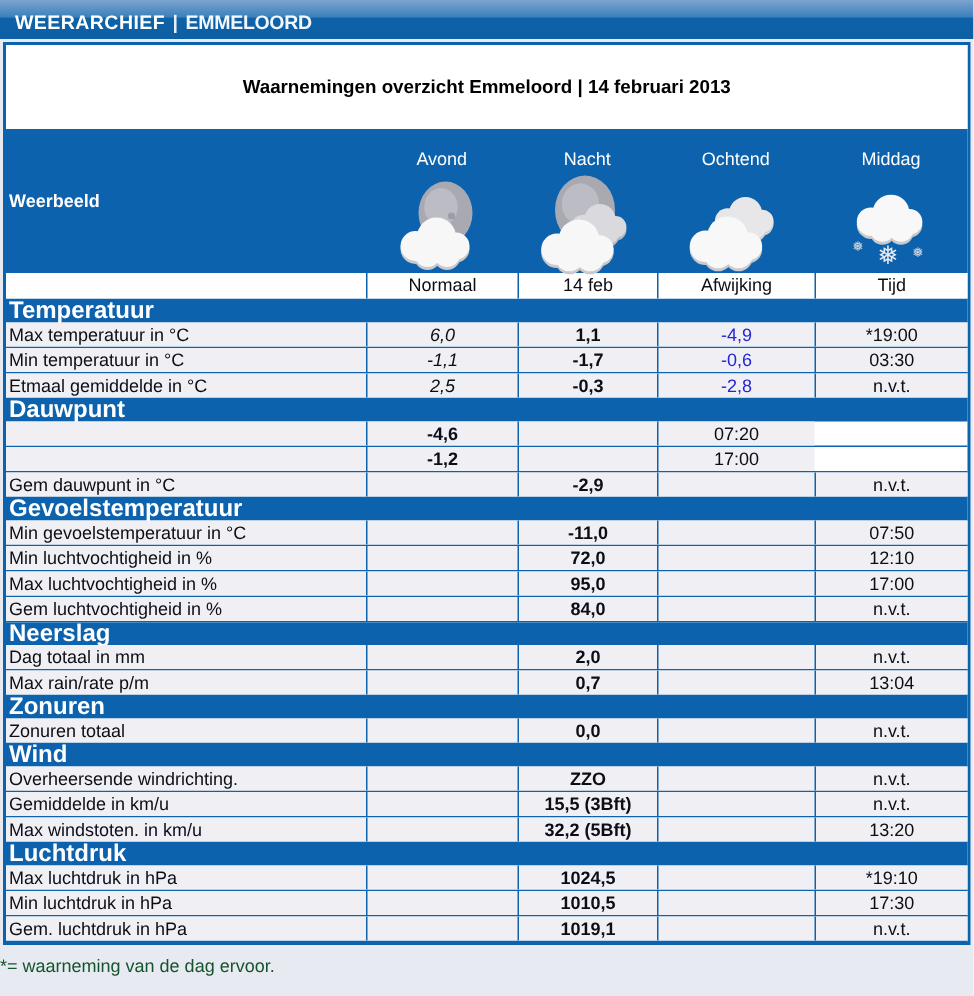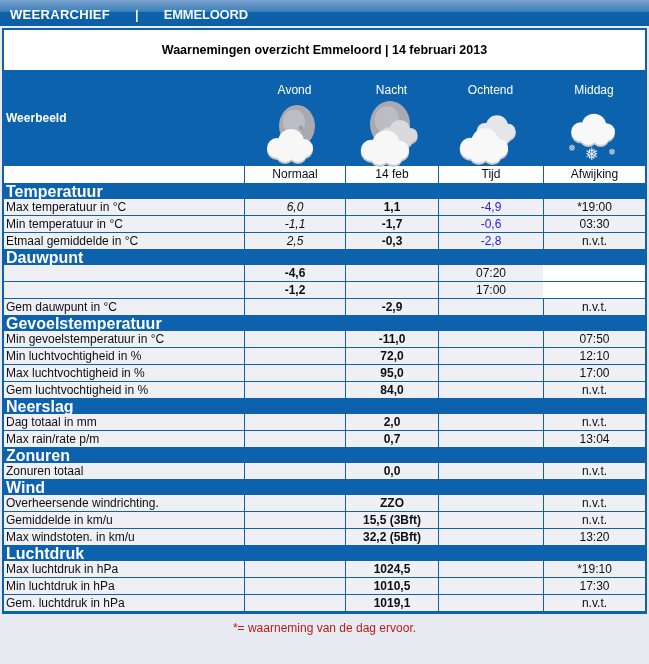--- a/index.html
+++ b/index.html
@@ -19,34 +19,33 @@
     overflow:hidden;
   }
   
   .topbar{
     height:26px;width:649px;
     background:linear-gradient(180deg,#7ba4ce 0%,#3c80bb 44%,#0e62a8 46%,#0d5fa4 100%);
     color:#fff;
     display:flex;align-items:flex-end;
     padding:0 0 4px 10px;
     font-size:13px;
-    gap:20px;
   }
   .topbar .brand{font-weight:bold;letter-spacing:.3px;}
   .topbar .sep{margin:0 5px;font-weight:bold;opacity:.9;}
   .topbar .loc{font-weight:bold;font-stretch:condensed;letter-spacing:-.2px;opacity:.95;}
   
   .container{
     margin:2px 0 0 2px;
     width:645px;
     border:2px solid var(--blue);
     background:#fff;
   }
   .title-row{
-    height:40px;background:#fff;
+    height:56px;background:#fff;
     display:flex;align-items:center;justify-content:center;
     font-weight:bold;font-size:12.5px;color:#000;
   }
   
   .weerbeeld{
     background:var(--blue);
     height:96px;position:relative;
     color:#fff;
   }
   .wb-label{
@@ -80,22 +79,22 @@
     background:var(--blue);color:#fff;font-weight:bold;
     font-size:16px;height:15px;line-height:15px;
     padding-left:2px;
   }
   .data-row .cell{background:var(--row-bg);}
   .data-row .norm{font-style:italic;}
   .data-row .val{font-weight:bold;}
   .data-row .afw{color:var(--afw-blue);}
   
   .footnote{
-    margin-top:7px;text-align:center;
-    font-size:12px;color:#b91c1c;
+    margin-top:7px;
+    font-size:12px;color:#14532d;
   }
 </style>
 </head>
 <body>
 
 <div class="topbar">
   <span class="brand">WEERARCHIEF</span>
   <span class="sep">|</span>
   <span class="loc">EMMELOORD</span>
 </div>
@@ -221,22 +220,22 @@
             <text x="58" y="57" font-size="9" fill="#dcdce2" text-anchor="middle" font-family="DejaVu Sans, sans-serif">❅</text>
           </svg>
         </div>
       </div>
   </div>
 
   <div class="grid-row subheader">
     <div class="cell lbl"></div>
     <div class="cell c norm-h">Normaal</div>
     <div class="cell c">14 feb</div>
+    <div class="cell c">Afwijking</div>
     <div class="cell c">Tijd</div>
-    <div class="cell c">Afwijking</div>
   </div>
 
   <div id="table-body">
       <div class="section-header">Temperatuur</div>
       <div class="grid-row data-row">
         <div class="cell lbl">Max temperatuur in °C</div>
         <div class="cell c norm">6,0</div>
         <div class="cell c val">1,1</div>
         <div class="cell c afw">-4,9</div>
         <div class="cell c tijd">*19:00</div>

